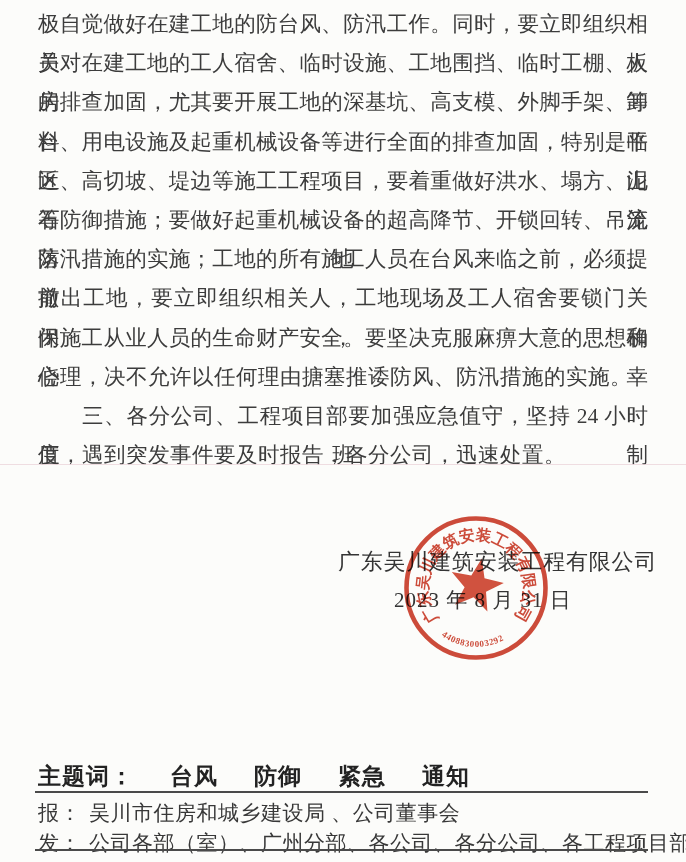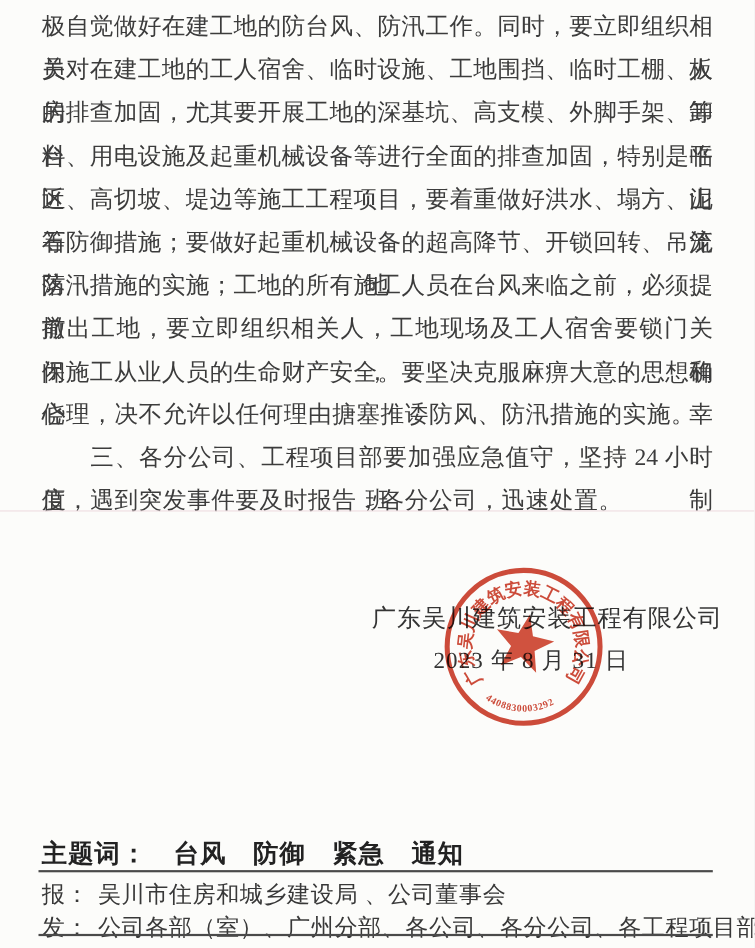--- a/index.html
+++ b/index.html
@@ -60,21 +60,21 @@
   .seal text{
     font-family:"Liberation Serif","DejaVu Serif",serif;
     font-weight:bold;
   }
   
   .subject-row{
     position:absolute;left:38px;top:761px;
     font-weight:bold;font-size:23px;color:#222;
     white-space:nowrap;letter-spacing:1px;
   }
-  .subject-row .term{ margin-left:24px; }
+  .subject-row .term{ margin-left:36px; }
   .subject-row .term:first-of-type{ margin-left:14px; }
   .rule{
     position:absolute;left:35px;width:613px;background:#4a4a4a;
   }
   .rule.top{ top:791px;height:1.5px; }
   .rule.bottom{ top:849px;height:2px; }
   .dist-row{
     position:absolute;left:38px;
     font-size:21px;color:#383838;white-space:nowrap;letter-spacing:0.5px;
   }

